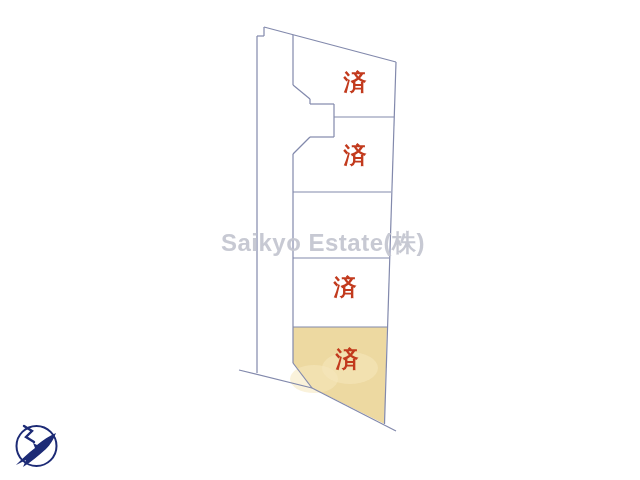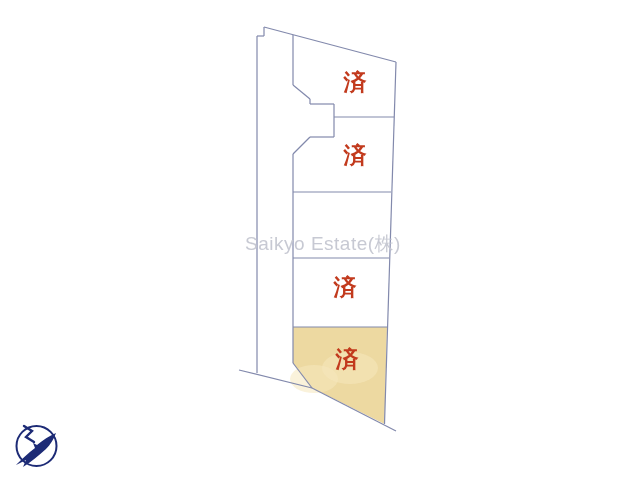--- a/index.html
+++ b/index.html
@@ -8,21 +8,21 @@
     font-family:"Liberation Sans", sans-serif;
   }
   .plan-svg{position:absolute;left:0;top:0;}
   .label{
     position:absolute;transform:translate(-50%,-50%);
     white-space:nowrap;line-height:1;user-select:none;
   }
   .sold-label{font-size:23px;font-weight:bold;color:#c23a1d;}
   .building-label{font-size:23px;font-weight:bold;color:#000000;}
   .watermark{
-    font-size:19px;font-weight:normal;color:#c5c7d1;opacity:.95;letter-spacing:.5px;text-align:center;
+    font-size:24px;font-weight:bold;color:#c5c7d1;opacity:.95;letter-spacing:.5px;text-align:center;
   }
   .compass{position:absolute;left:13px;top:422px;width:48px;height:48px;}
 </style>
 </head>
 <body>
 
 <div class="canvas">
 
   <svg class="plan-svg" width="640" height="480" viewBox="0 0 640 480">
     <g>

